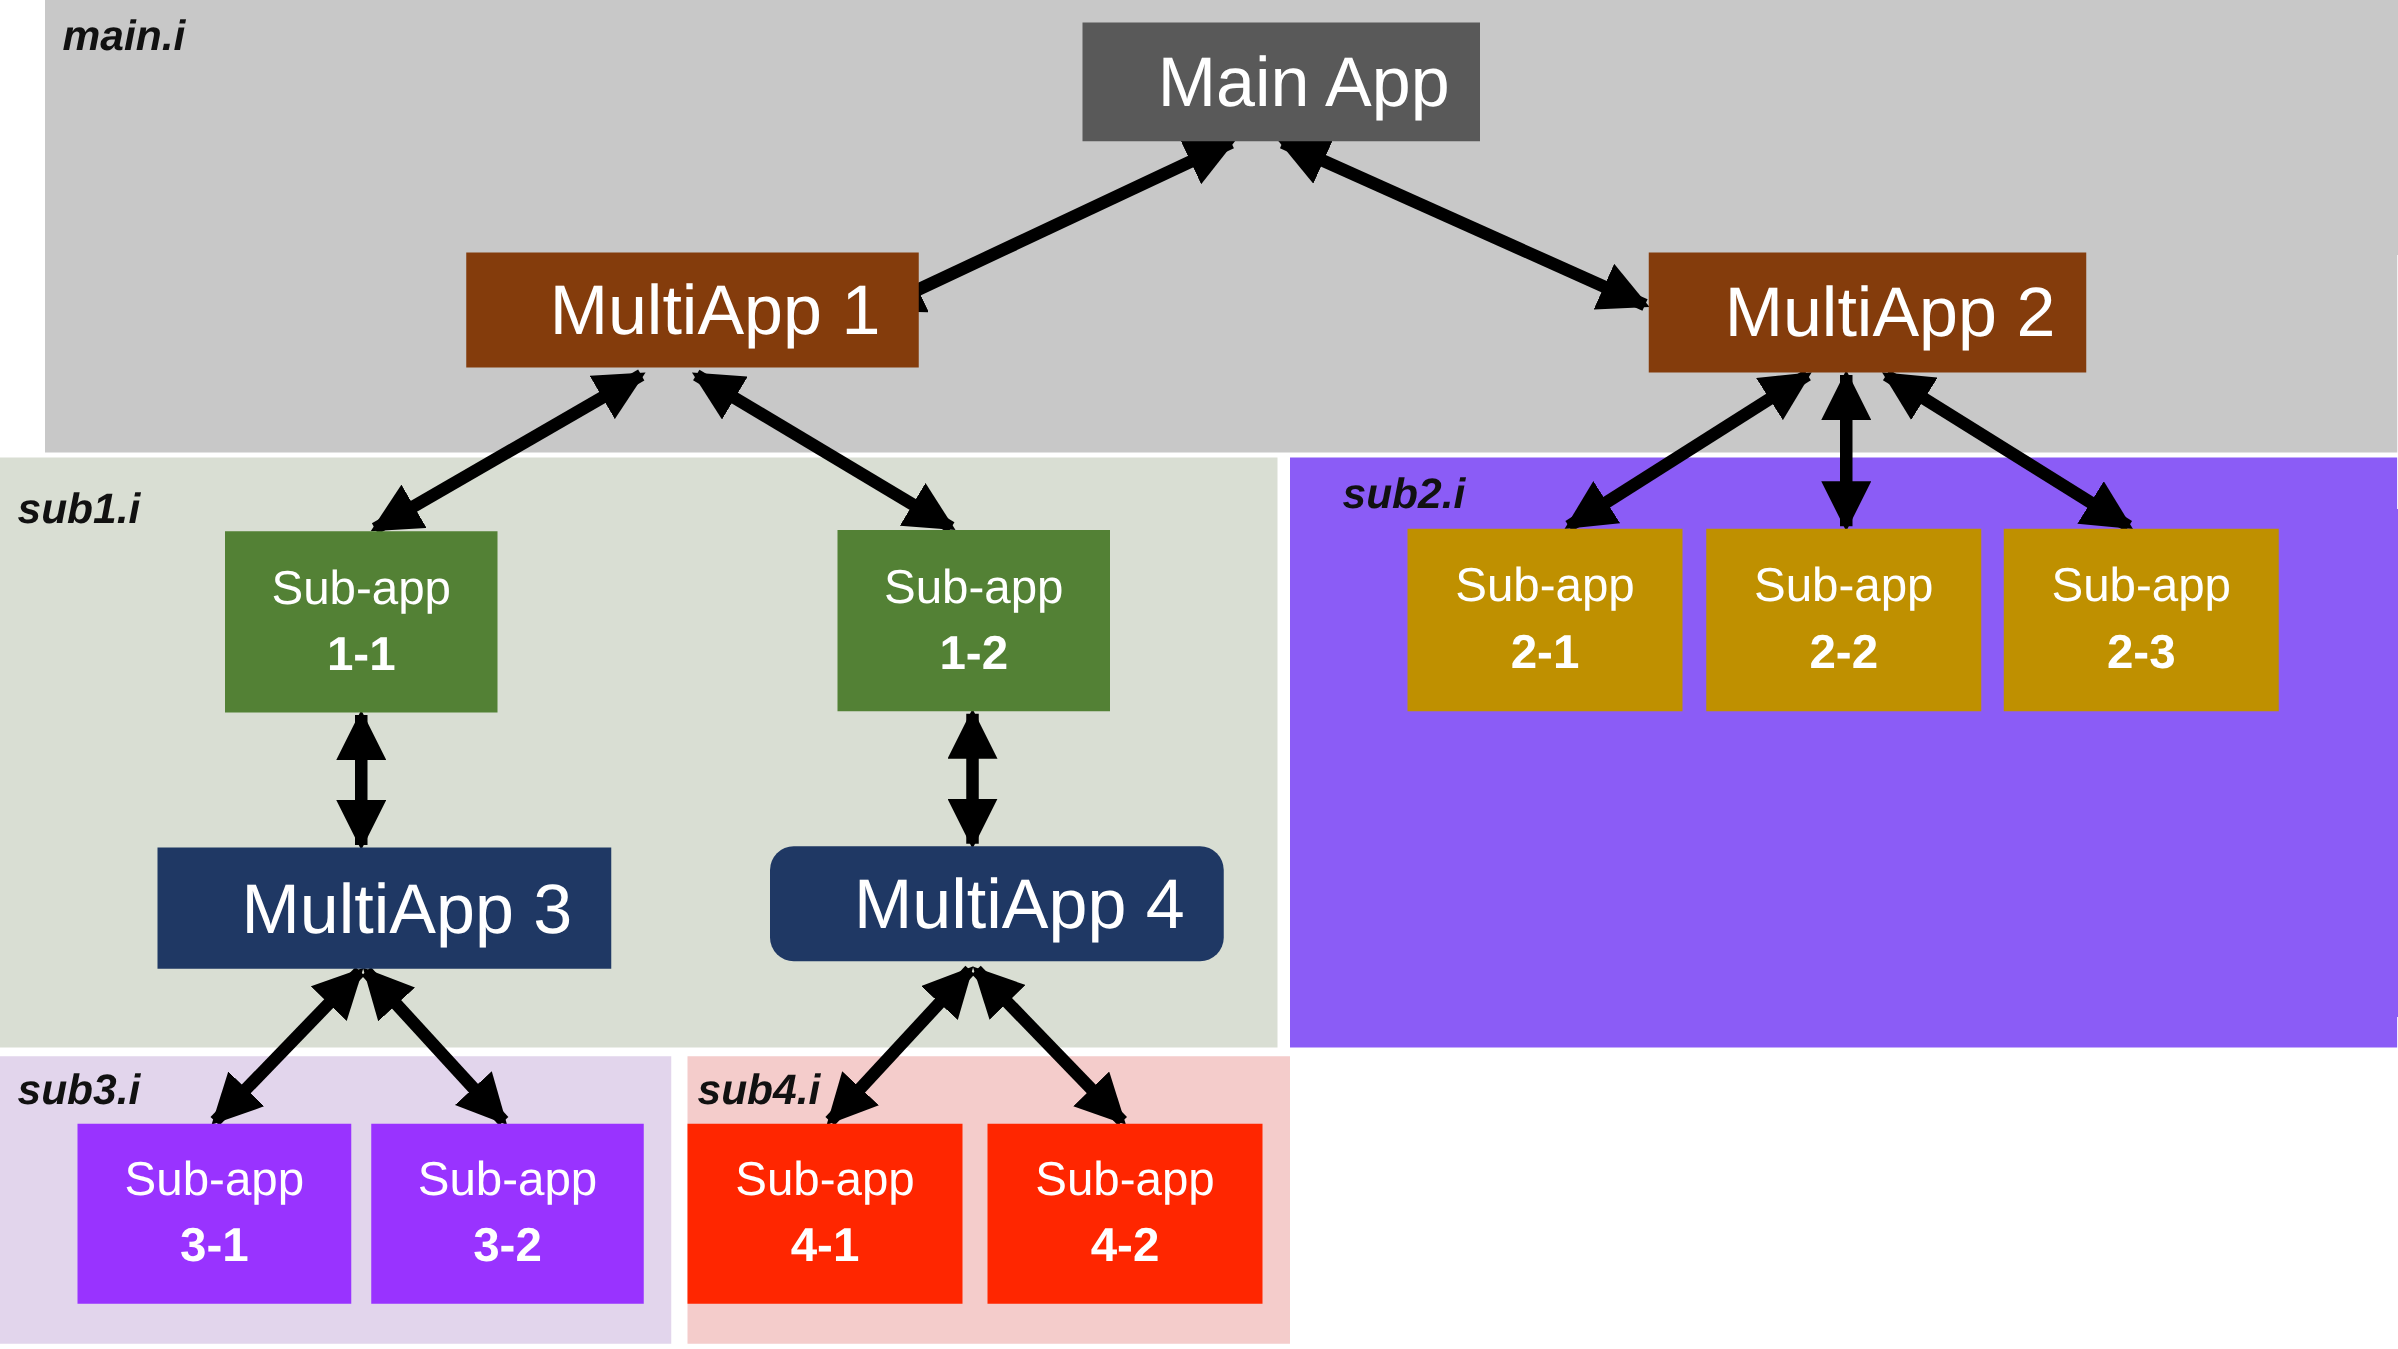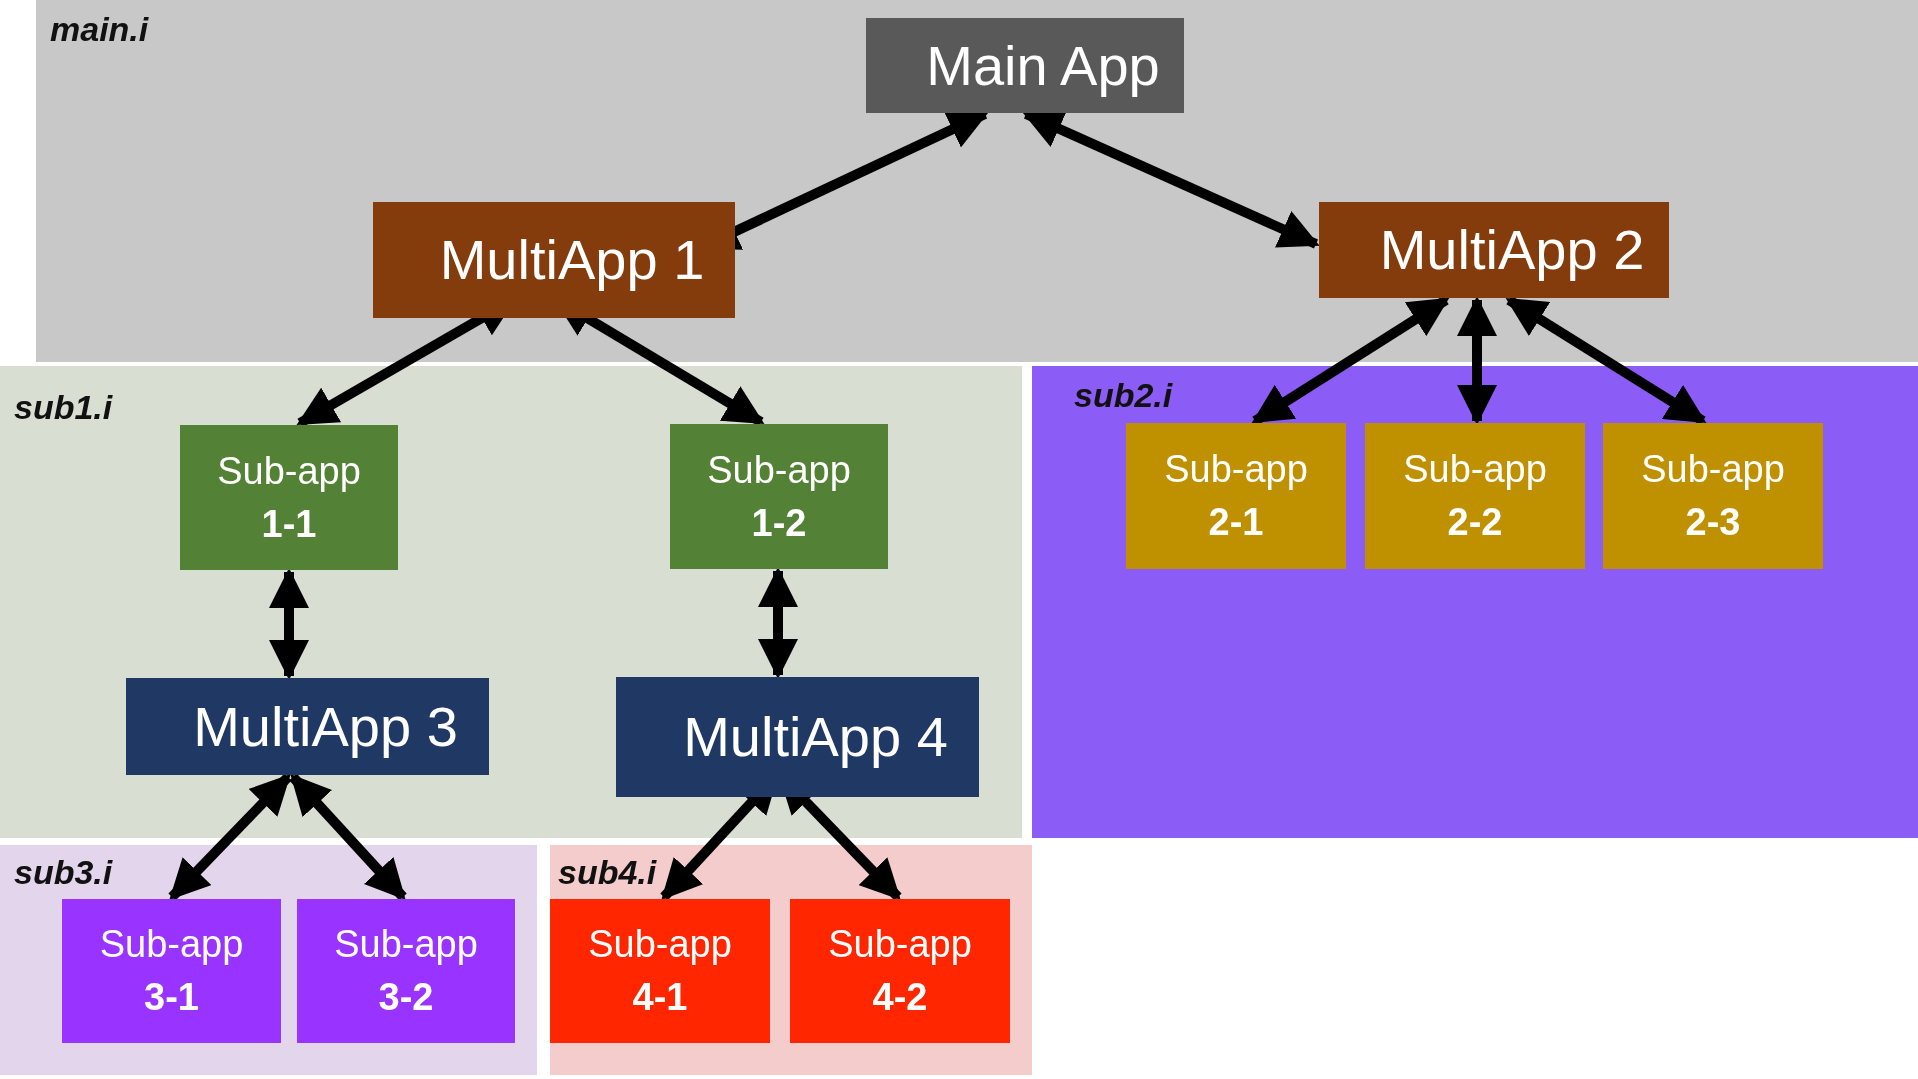--- a/index.html
+++ b/index.html
@@ -21,29 +21,29 @@
 
   .node{position:absolute;display:flex;flex-direction:column;align-items:center;justify-content:center;
         color:#ffffff;text-align:center;z-index:3;}
   .node .line1{display:block;}
   .node .line2{display:block;font-weight:bold;}
   .node-large{font-size:56px;line-height:1.1;padding-left:36px;}
   .node-small{font-size:38px;line-height:53px;}
 
   
   .node-main-app {left:866px; top:18px; width:282px;height:95px;}
-  .node-multiapp1{left:373px; top:202px;width:326px;height:116px;}
+  .node-multiapp1{left:373px; top:202px;width:326px;height:92px;}
   .node-multiapp2{left:1319px;top:202px;width:314px;height:96px;}
   .node-subapp11 {left:180px; top:425px;width:218px;height:145px;}
   .node-subapp12 {left:670px; top:424px;width:218px;height:145px;}
   .node-subapp21 {left:1126px;top:423px;width:220px;height:146px;}
   .node-subapp22 {left:1365px;top:423px;width:220px;height:146px;}
   .node-subapp23 {left:1603px;top:423px;width:220px;height:146px;}
   .node-multiapp3{left:126px; top:678px;width:327px;height:97px;}
-  .node-multiapp4{left:616px; top:677px;width:327px;height:120px;}
+  .node-multiapp4{left:616px; top:677px;width:327px;height:92px;border-radius:19px;}
   .node-subapp31 {left:62px;  top:899px;width:219px;height:144px;}
   .node-subapp32 {left:297px; top:899px;width:218px;height:144px;}
   .node-subapp41 {left:550px; top:899px;width:220px;height:144px;}
   .node-subapp42 {left:790px; top:899px;width:220px;height:144px;}
 
   .arrows-layer{position:absolute;left:0;top:0;width:1918px;height:1079px;z-index:2;pointer-events:none;}
 </style>
 </head>
 <body>
 

